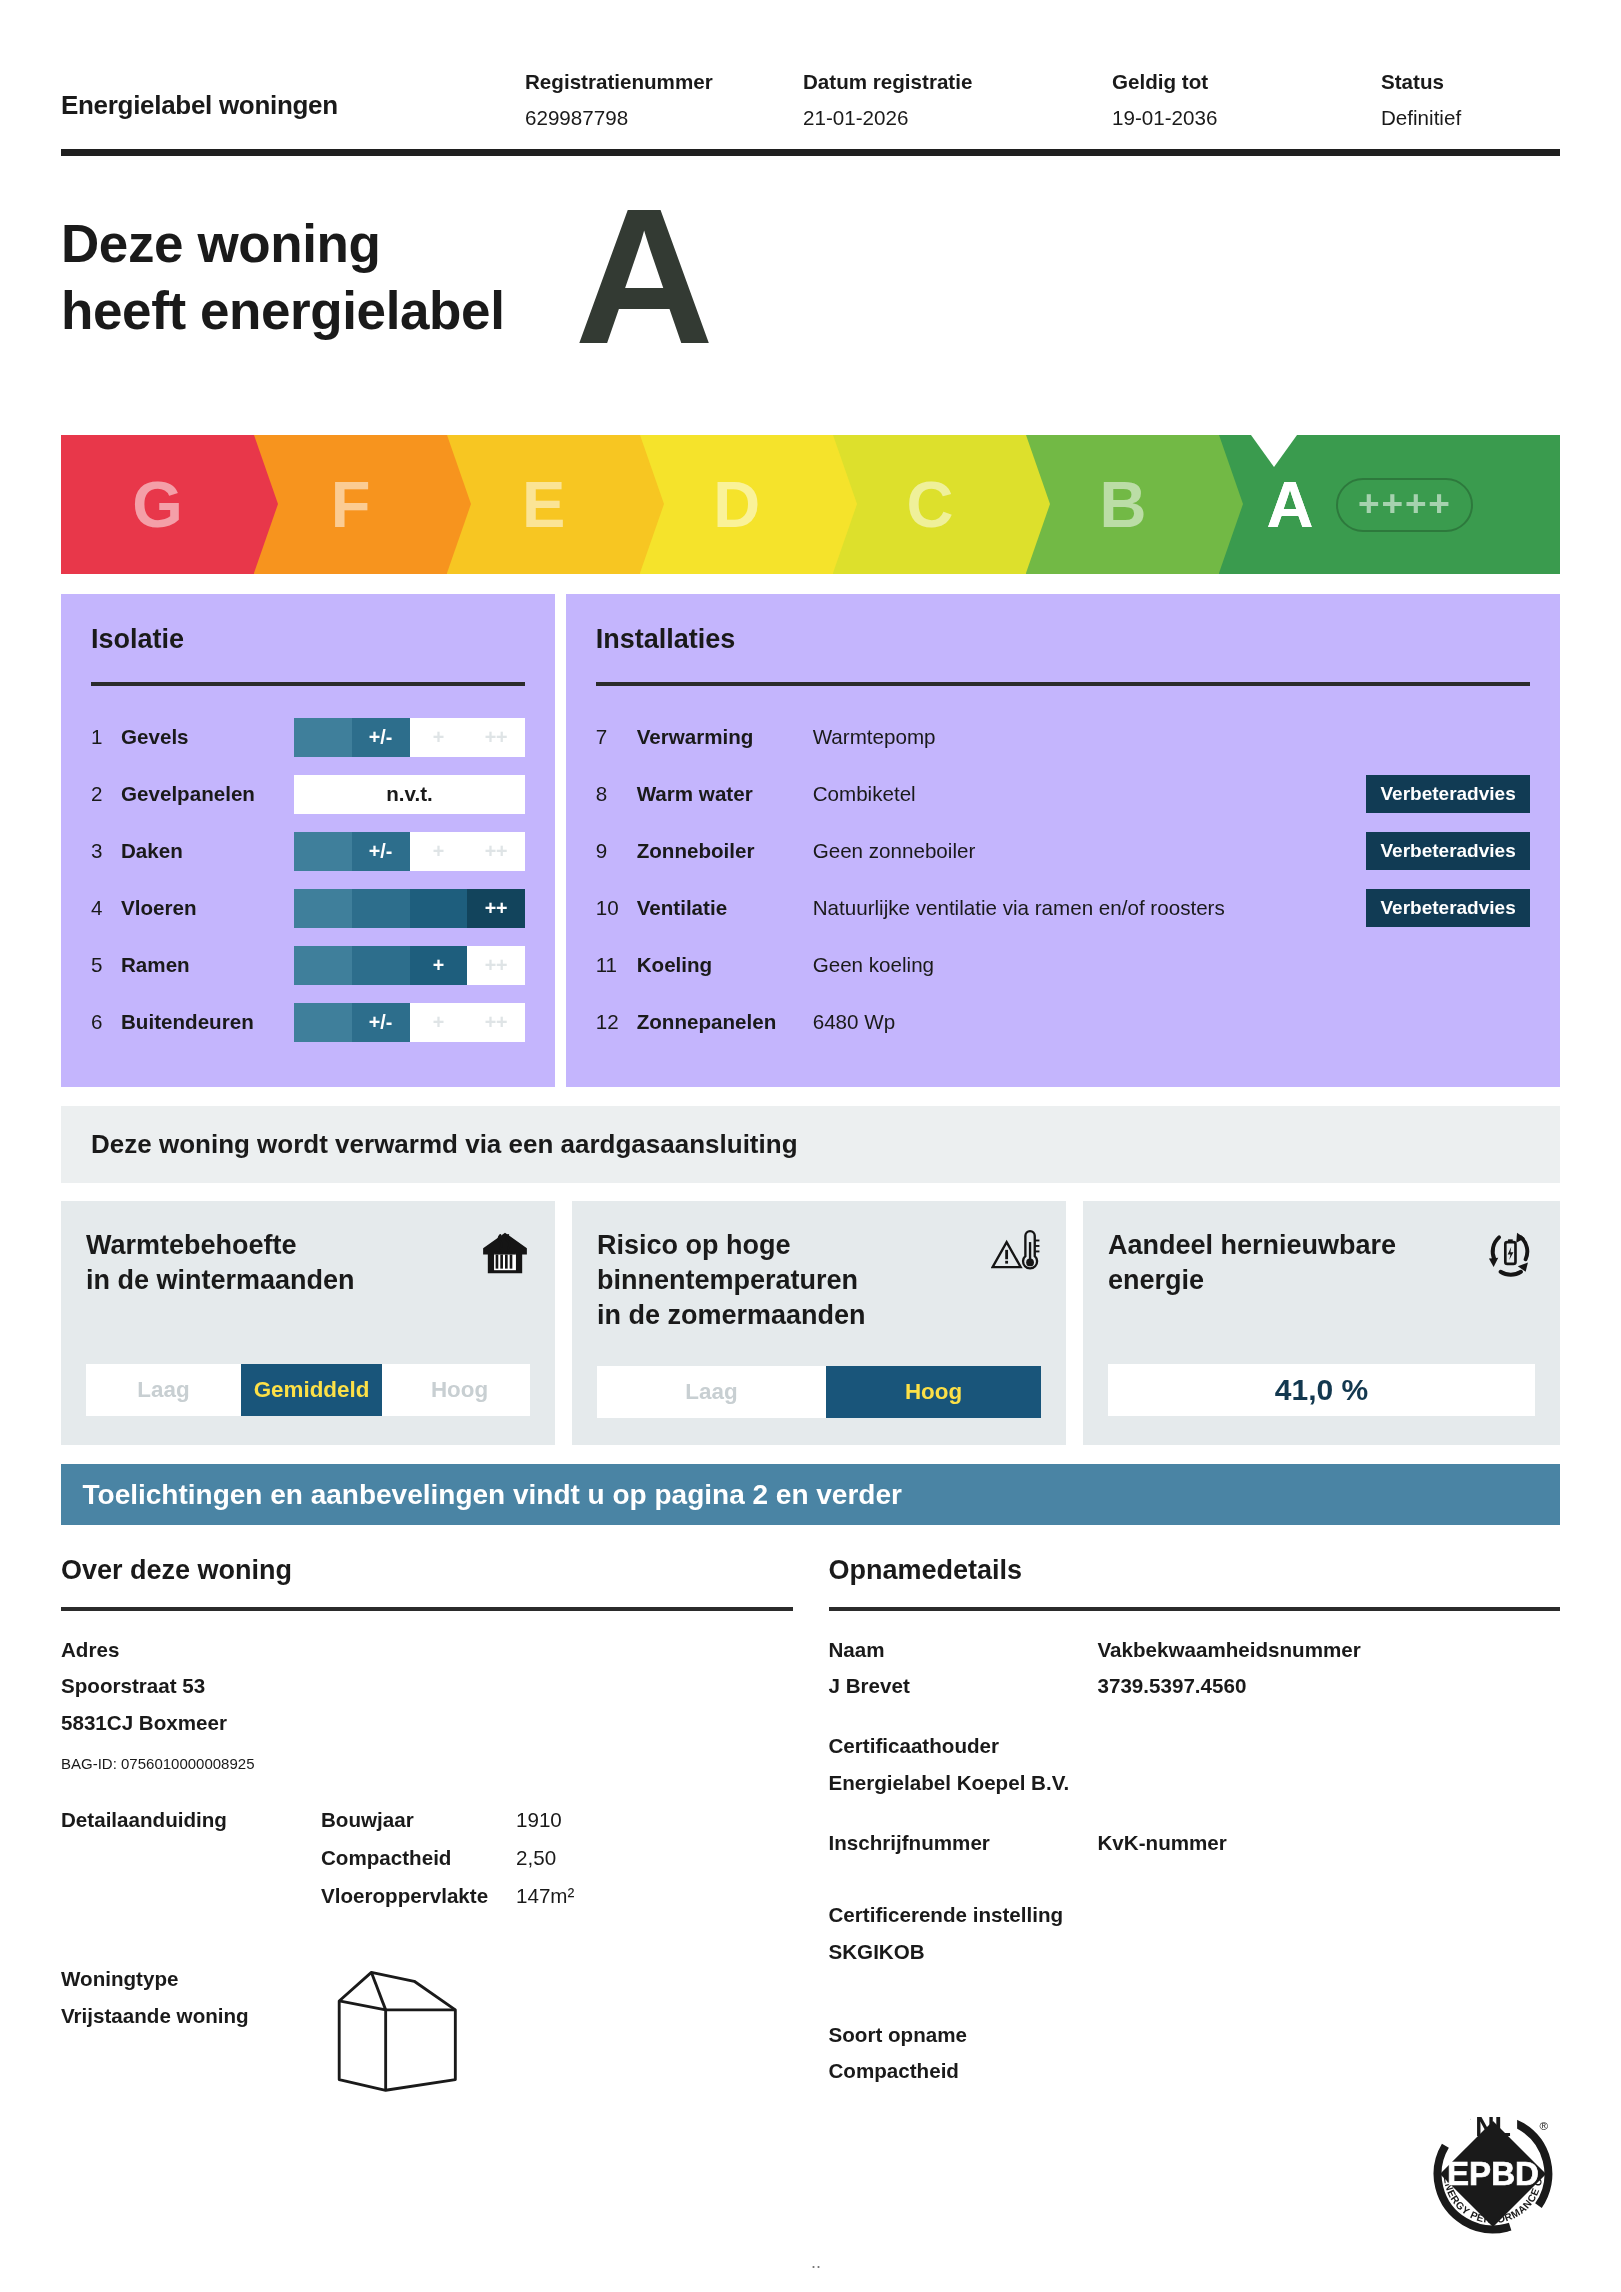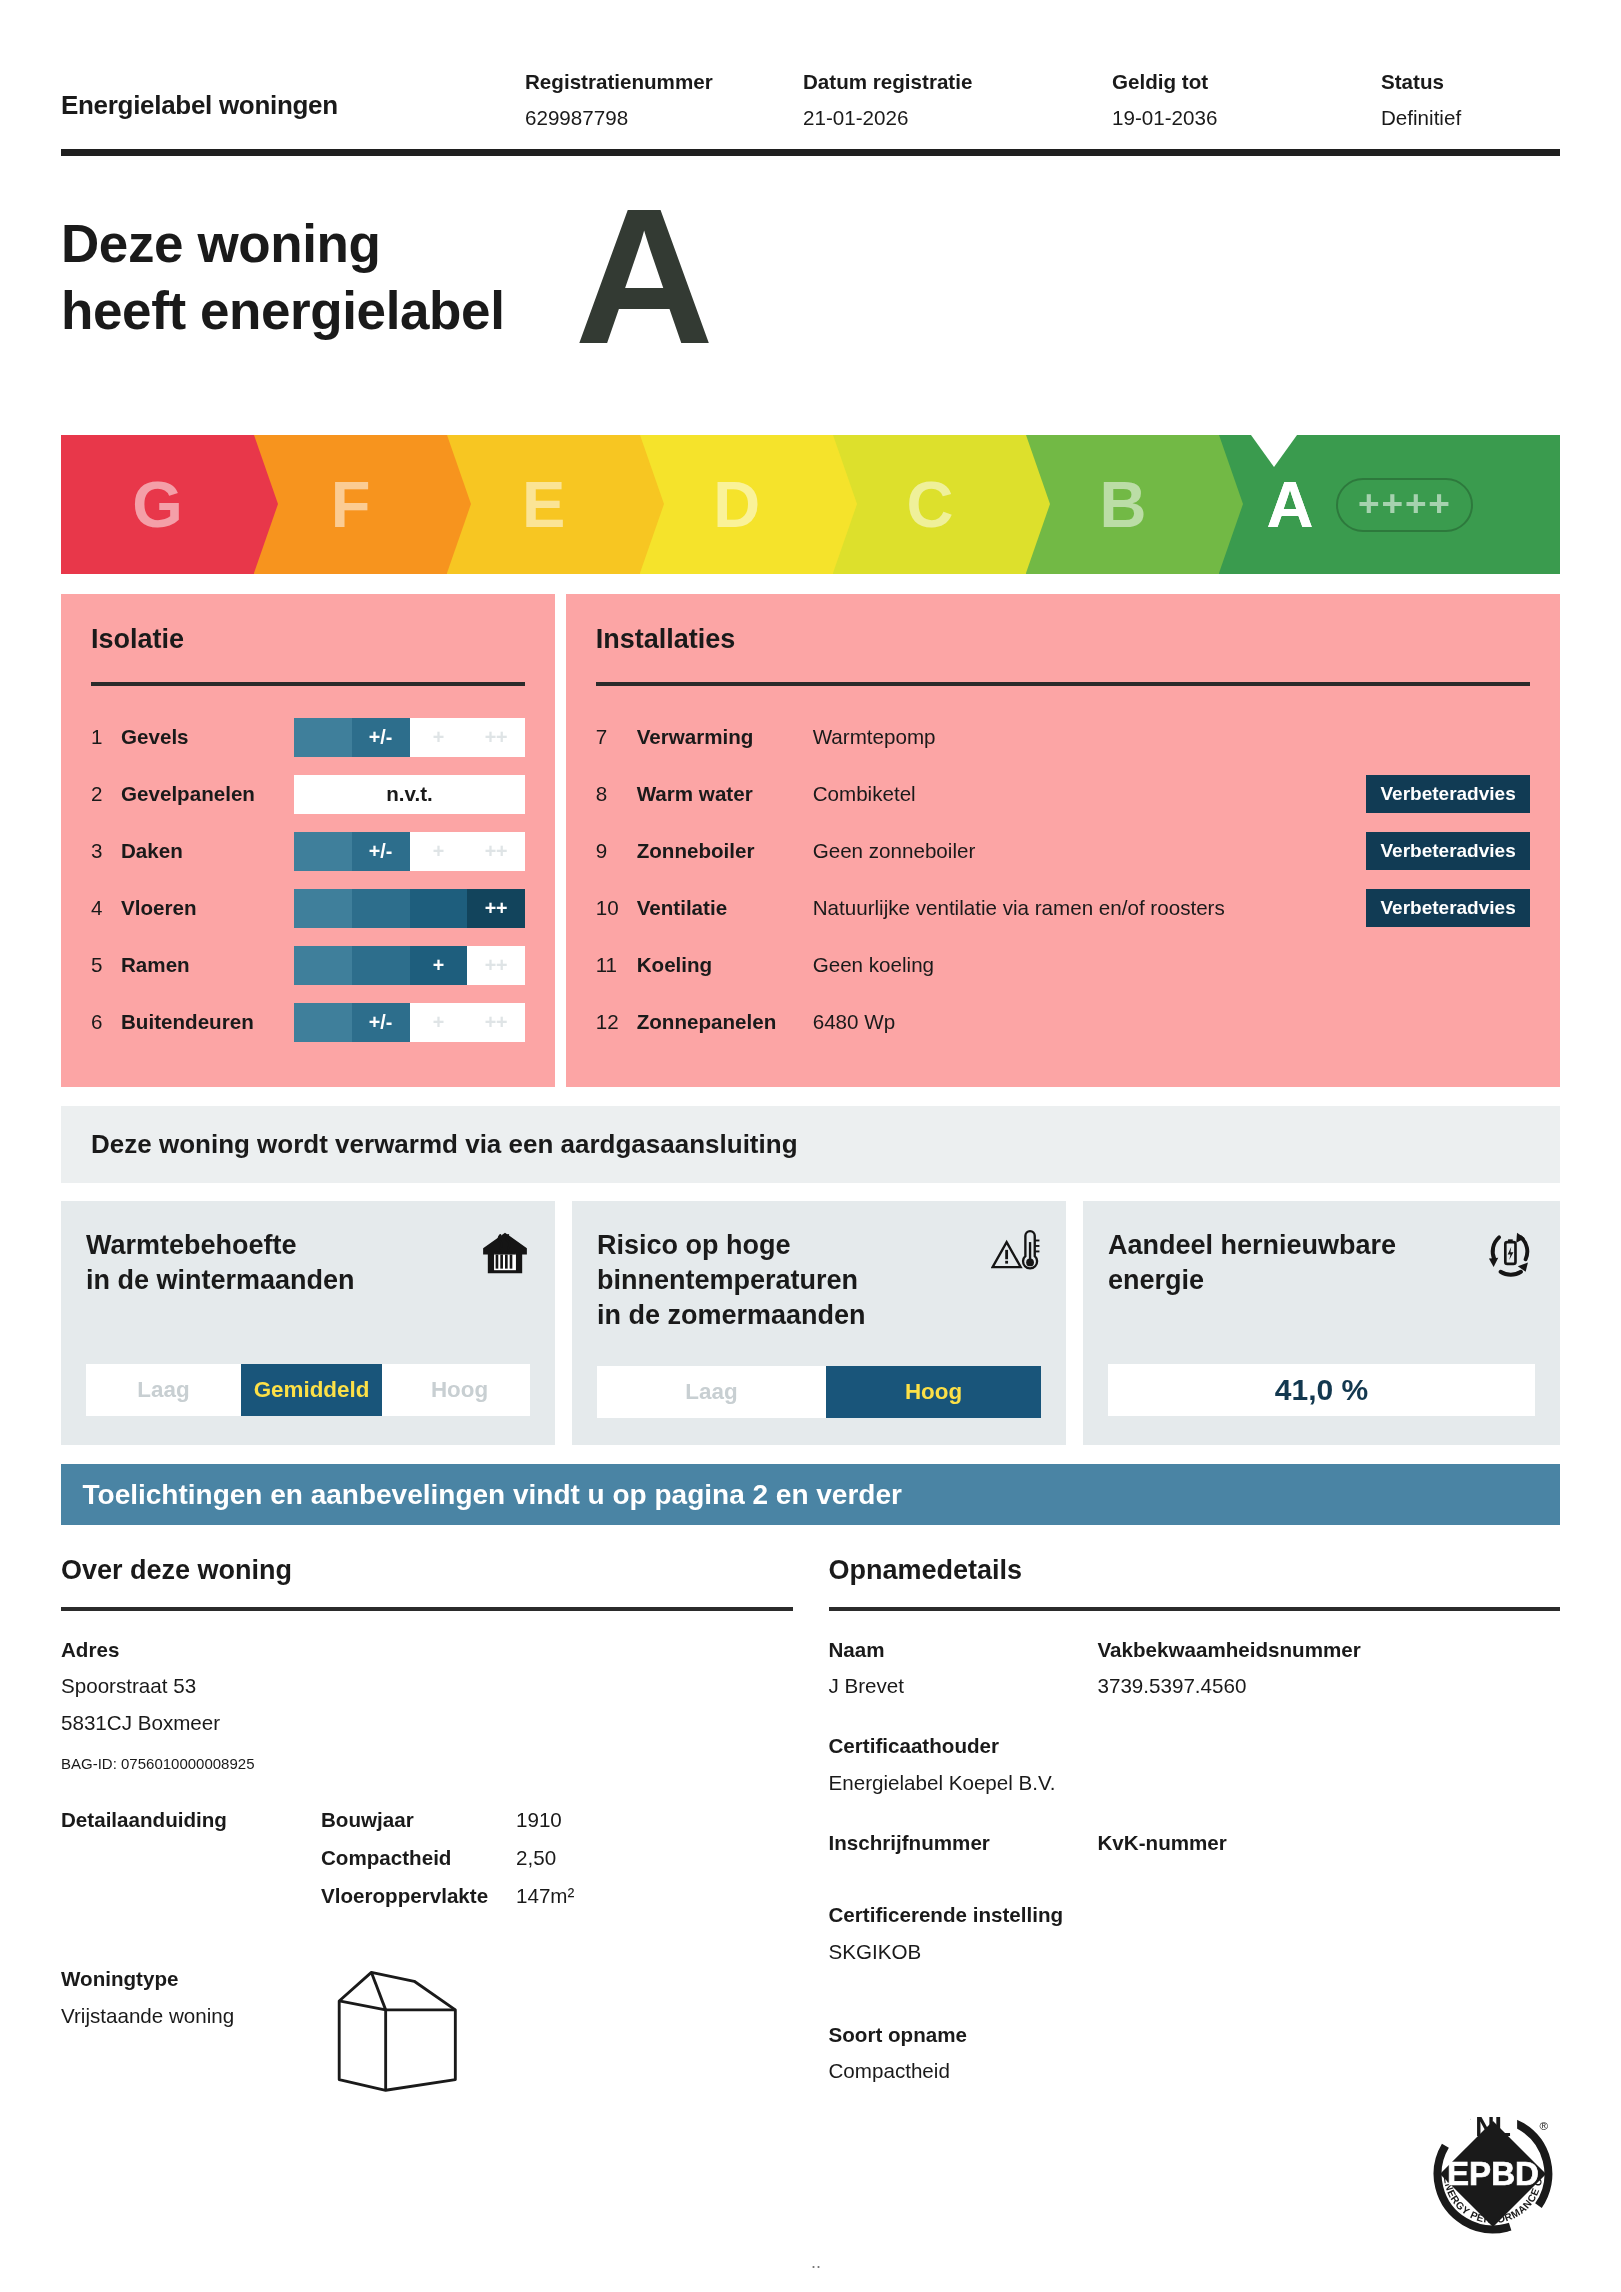--- a/index.html
+++ b/index.html
@@ -48,21 +48,21 @@
     font-size: 37px; font-weight: bold; letter-spacing: 1.8px; line-height: 1;
   }
   .notch {
     position: absolute; left: 0; top: 0; width: 0; height: 0; z-index: 6;
     border-left: 23px solid transparent; border-right: 23px solid transparent;
     border-top: 32px solid #ffffff;
   }
 
   
   .panels { display: flex; gap: 10.7px; margin-top: 19.7px; }
-  .panel { background: #fca5a5; padding: 30px 30px 36px; }
+  .panel { background: #c4b5fd; padding: 30px 30px 36px; }
   .panel.iso { width: 494px; }
   .panel.inst { flex: 1; }
   .ptitle { font-size: 27px; font-weight: bold; }
   .prule { height: 3.6px; background: #2b2b2b; margin: 27px 0 23px; }
 
   
   .isorow { display: flex; align-items: center; height: 57px; }
   .isonum { width: 30px; font-size: 20.6px; }
   .isolab { flex: 1; font-size: 20.6px; font-weight: bold; }
   .bars { display: flex; width: 231px; height: 39px; background: #ffffff; }
@@ -104,21 +104,21 @@
 
   
   .bluestrip { margin-top: 19.7px; background: #4a84a4; color: #ffffff; font-size: 28px; font-weight: bold; padding: 14.3px 21.5px; }
 
   
   .bottom { display: flex; gap: 36px; margin-top: 30px; }
   .bcol { flex: 1; }
   .bhead { font-size: 27px; font-weight: bold; }
   .brule { height: 3.6px; background: #2b2b2b; margin: 21.5px 0 27px; }
   .fl { font-size: 20.6px; font-weight: bold; }
-  .fv { font-size: 20.6px; }
+  .fv { font-size: 20.6px; font-weight: bold; }
   .gap14 { height: 12.5px; } .gap26 { height: 23px; } .gap40 { height: 36px; }
   .bagid { font-size: 15px; margin-top: 19.7px; }
   .specs { display: flex; }
   .specs .leftlab { width: 260px; font-size: 20.6px; font-weight: bold; }
   .speclist { display: flex; flex-direction: column; gap: 14.3px; }
   .specrow { display: flex; }
   .specrow .sk { width: 195px; font-size: 20.6px; font-weight: bold; }
   .specrow .sv { font-size: 20.6px; }
   .twocol { display: flex; }
   .twocol .k { width: 269px; }

